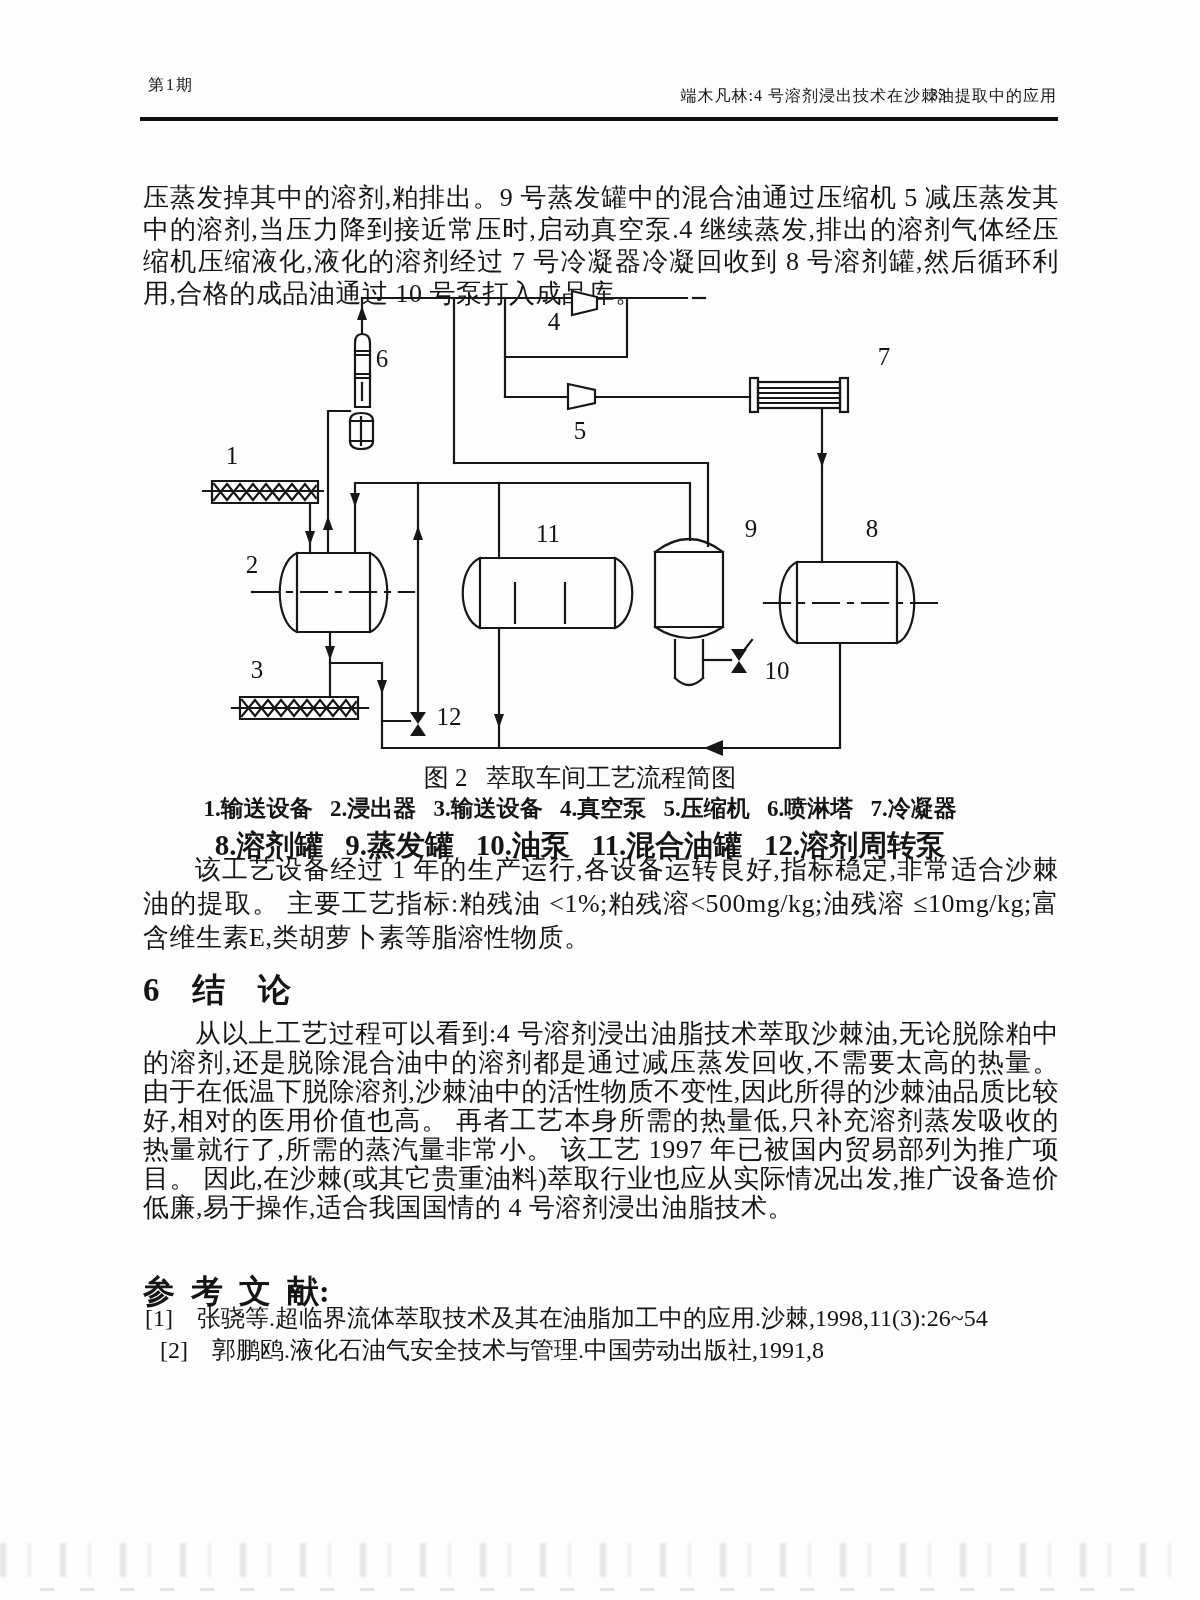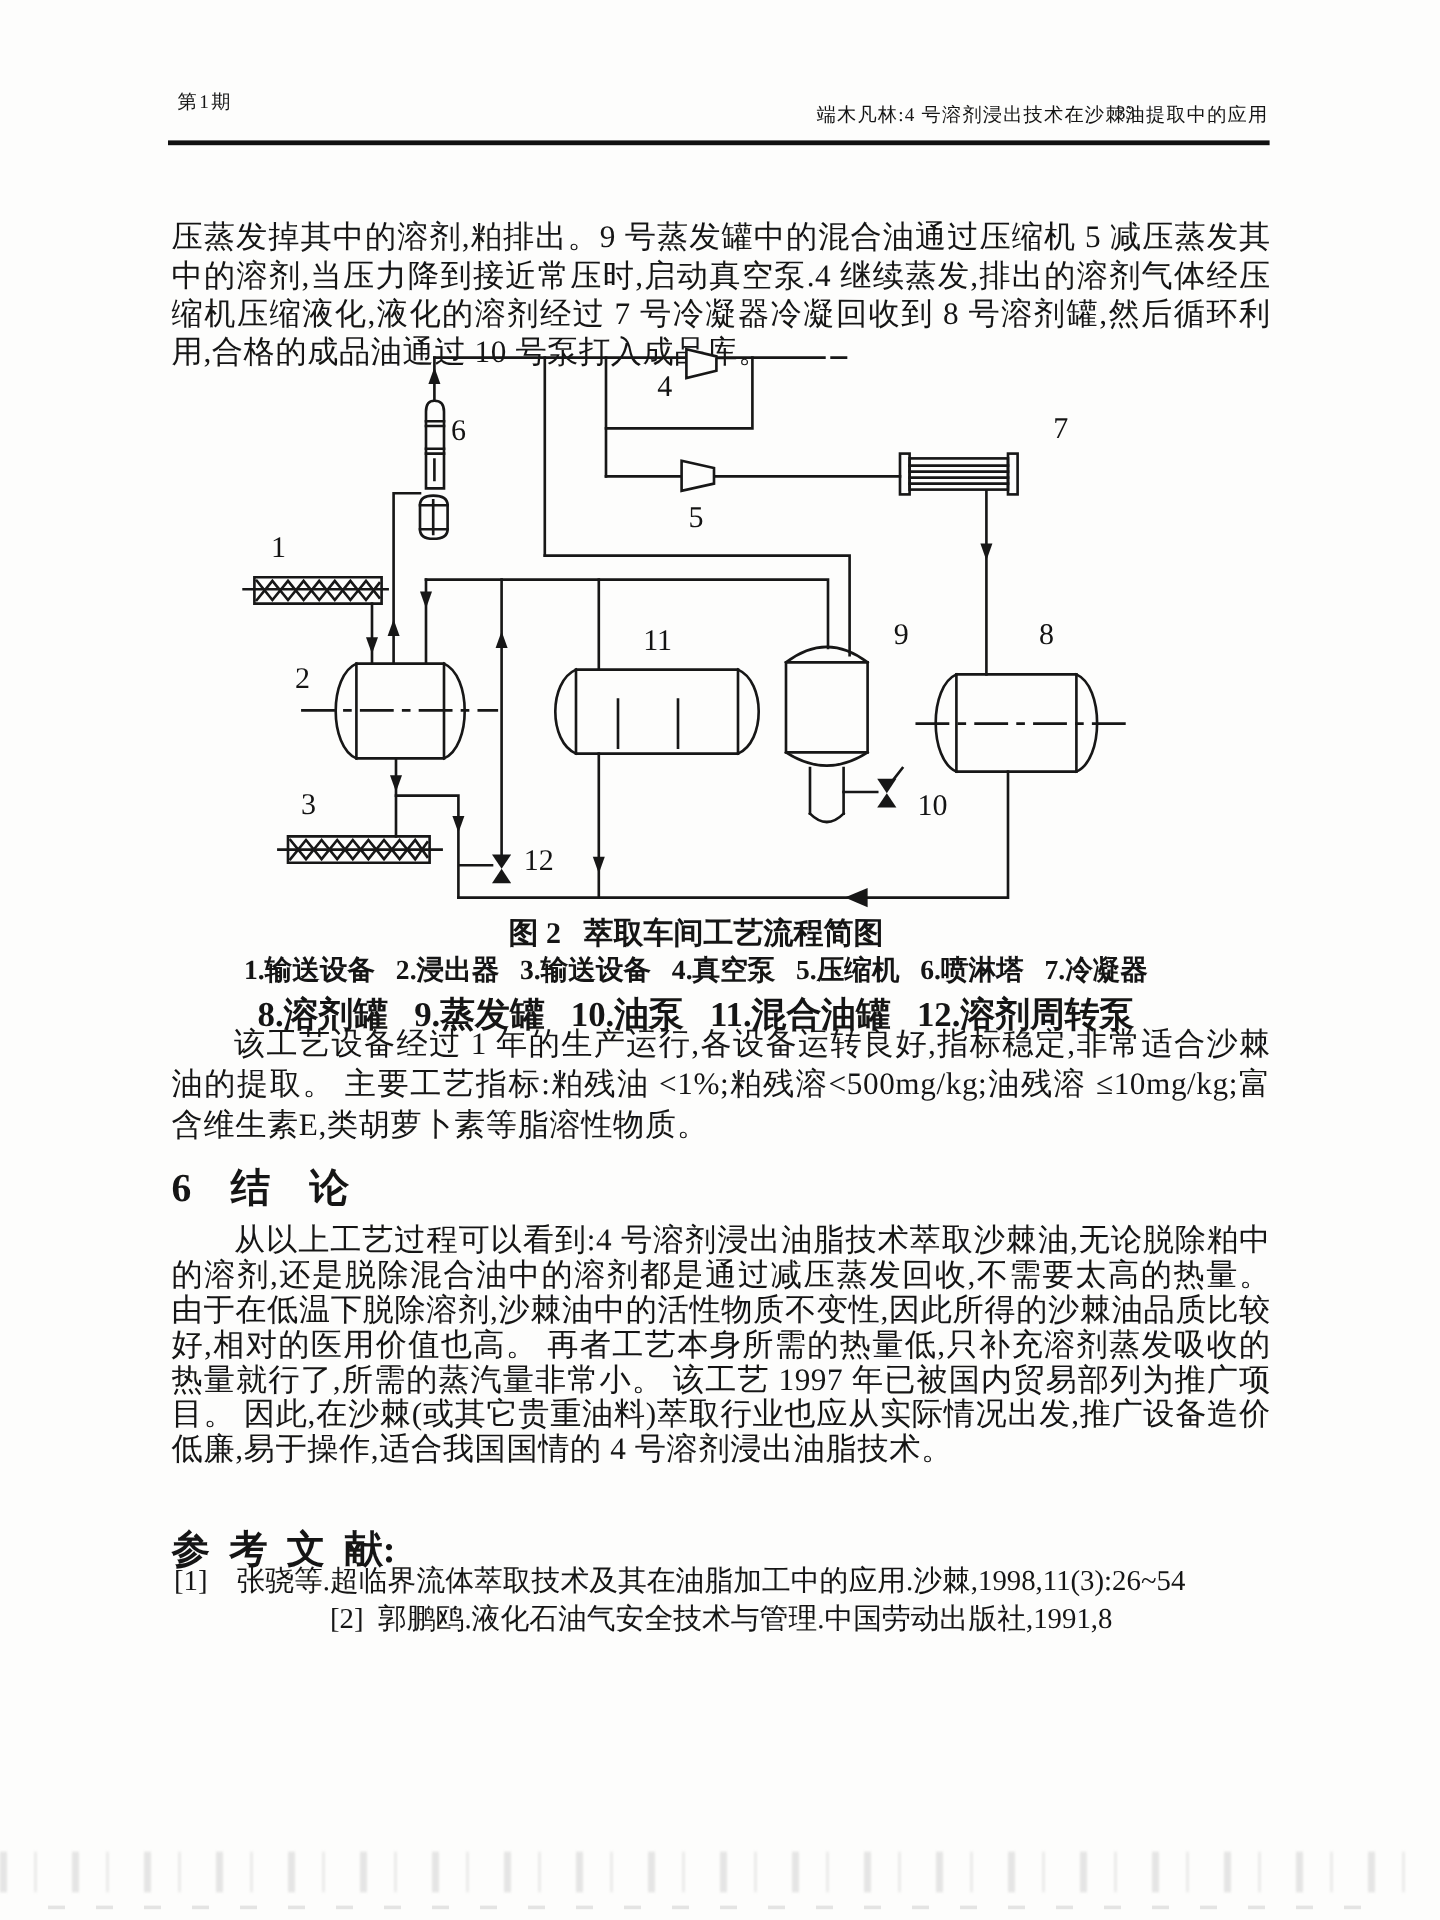--- a/index.html
+++ b/index.html
@@ -12,27 +12,27 @@
   .hdr-issue{left:148px;top:75px;letter-spacing:2px;text-align:center;}
   .hdr-title{left:143px;top:86px;width:914px;text-align:right;letter-spacing:1px;}
   .hdr-page{left:930px;top:86px;}
   .hdr-rule{left:140px;top:117px;width:918px;height:4px;background:#111;}
   .para{font-size:26px;line-height:32px;text-align:justify;letter-spacing:0.5px;}
   .p1{left:143px;top:162px;width:916px;height:130px;margin-top:20px;}
   .p2{left:143px;top:853px;width:916px;height:106px;line-height:34px;}
   .p3{left:143px;top:1019px;width:916px;height:242px;line-height:29px;}
   .indent{text-indent:2em;}
   .sec-head{left:143px;top:968px;width:600px;font-size:33px;font-weight:bold;letter-spacing:2px;white-space:pre;}
-  .fig-cap{left:140px;top:761px;width:880px;text-align:center;font-size:25px;font-weight:bold;white-space:pre;}
+  .fig-cap{left:140px;top:761px;width:880px;text-align:center;font-size:25px;font-weight:normal;white-space:pre;}
   .fig-leg1{left:140px;top:793px;width:880px;text-align:center;font-size:23px;font-weight:bold;white-space:pre;}
   .fig-leg2{left:140px;top:826px;width:880px;text-align:center;font-size:29px;font-weight:bold;white-space:pre;}
   .ref-head{left:143px;top:1270px;font-size:32px;font-weight:bold;white-space:pre;}
   .ref-item{font-size:24px;line-height:32px;}
   .ref-1{left:145px;top:1302px;width:912px;}
-  .ref-2{left:139px;top:1334px;width:912px;text-align:center;}
+  .ref-2{left:160px;top:1334px;width:912px;}
   .ref-num{display:inline-block;width:52px;}
   .noise{left:0;top:1543px;width:1200px;height:34px;opacity:.35;
     background:repeating-linear-gradient(90deg,#bbb 0 6px,transparent 6px 28px,#ccc 28px 31px,transparent 31px 60px);
     filter:blur(1px);}
   .noise2{left:40px;top:1588px;width:1120px;height:3px;opacity:.25;
     background:repeating-linear-gradient(90deg,#999 0 14px,transparent 14px 40px);}
   svg text{font-family:"Liberation Serif","DejaVu Serif",serif;font-size:25px;fill:#141414;}
 </style>
 </head>
 <body>

